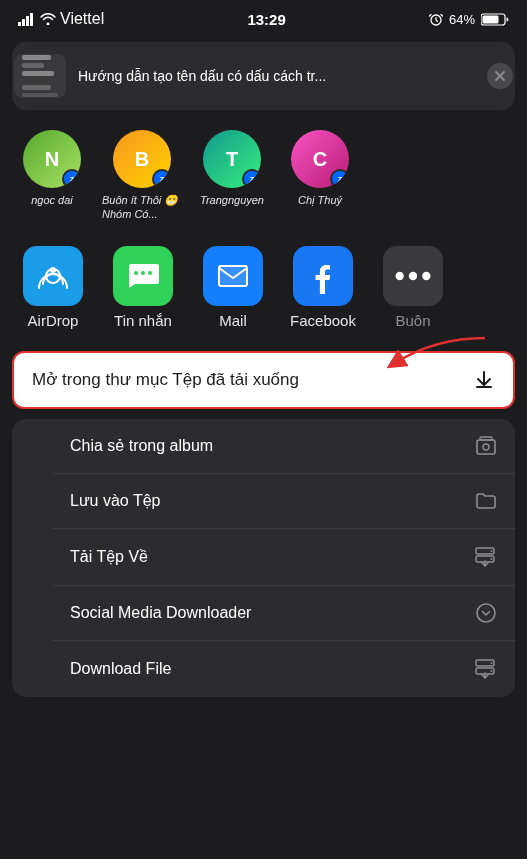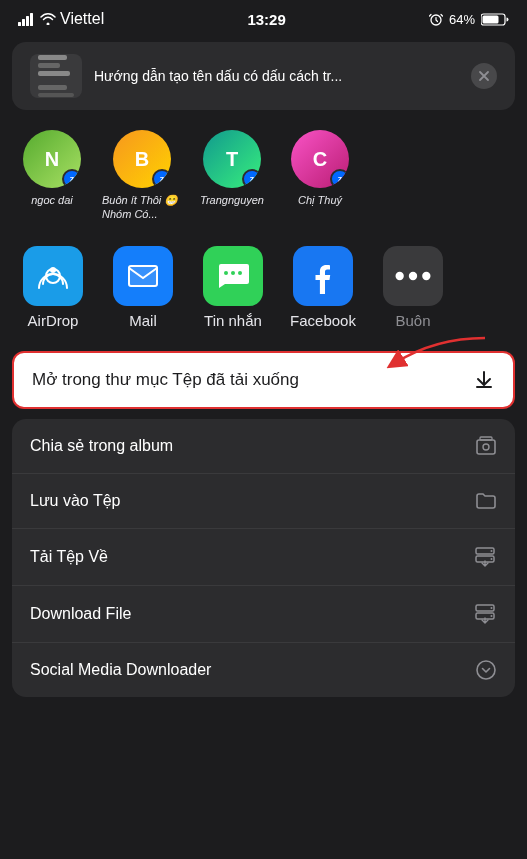--- a/index.html
+++ b/index.html
@@ -26,21 +26,21 @@
     }
     .status-left { display: flex; align-items: center; gap: 4px; }
     .status-center { font-size: 15px; font-weight: 600; }
     .status-right { display: flex; align-items: center; gap: 6px; font-size: 13px; }
 
     
     .notification-card {
       background: #2c2c2e;
       border-radius: 14px;
       margin: 8px 12px;
-      padding: 12px 18px;
+      padding: 12px 2px;
       display: flex;
       align-items: center;
       gap: 12px;
     }
     .notif-thumbnail {
       width: 52px;
       height: 44px;
       background: #3a3a3c;
       border-radius: 8px;
       flex-shrink: 0;
@@ -188,20 +188,21 @@
       color: #e5e5ea;
       text-align: center;
     }
 
     
     .action-list {
       background: #2c2c2e;
       border-radius: 14px;
       margin: 10px 12px;
       overflow: hidden;
+      padding-left: 40px;
     }
     .action-item {
       display: flex;
       align-items: center;
       justify-content: space-between;
       padding: 16px 18px;
       border-bottom: 1px solid #3a3a3c;
       cursor: pointer;
       gap: 36px;
     }
@@ -340,40 +341,40 @@
         <circle cx="18" cy="18" r="7" stroke="white" stroke-width="2" fill="none"></circle>
         <path d="M8 26c0-5.5 4.5-10 10-10s10 4.5 10 10" stroke="white" stroke-width="2" fill="none" stroke-linecap="round"></path>
         <path d="M4 30c0-7.7 6.3-14 14-14s14 6.3 14 14" stroke="white" stroke-width="2" fill="none" stroke-linecap="round"></path>
         <circle cx="18" cy="12" r="3" fill="white"></circle>
       </svg>
     </div>
     <div class="app-label">AirDrop</div>
   </div>
 
   <div class="app-item">
-    <div class="app-icon mail icon-mail">
-      <svg viewBox="0 0 36 36" fill="none">
-        <rect x="4" y="8" width="28" height="20" rx="2" fill="white" opacity="0.15"></rect>
-        <rect x="4" y="8" width="28" height="20" rx="2" stroke="white" stroke-width="2" fill="none"></rect>
-        <path d="M4 10l14 10L32 10" stroke="white" stroke-width="2" fill="none" stroke-linecap="round"></path>
-      </svg>
-    </div>
-    <div class="app-label">Mail</div>
-  </div>
-
-  <div class="app-item">
     <div class="app-icon messages icon-messages">
       <svg viewBox="0 0 36 36" fill="none">
         <path d="M4 6h28a2 2 0 0 1 2 2v16a2 2 0 0 1-2 2H10l-6 4V8a2 2 0 0 1 2-2z" fill="white"></path>
         <circle cx="11" cy="15" r="2" fill="#30d158"></circle>
         <circle cx="18" cy="15" r="2" fill="#30d158"></circle>
         <circle cx="25" cy="15" r="2" fill="#30d158"></circle>
       </svg>
     </div>
     <div class="app-label">Tin nhắn</div>
+  </div>
+
+  <div class="app-item">
+    <div class="app-icon mail icon-mail">
+      <svg viewBox="0 0 36 36" fill="none">
+        <rect x="4" y="8" width="28" height="20" rx="2" fill="white" opacity="0.15"></rect>
+        <rect x="4" y="8" width="28" height="20" rx="2" stroke="white" stroke-width="2" fill="none"></rect>
+        <path d="M4 10l14 10L32 10" stroke="white" stroke-width="2" fill="none" stroke-linecap="round"></path>
+      </svg>
+    </div>
+    <div class="app-label">Mail</div>
   </div>
 
   <div class="app-item">
     <div class="app-icon facebook icon-facebook">
       <svg viewBox="0 0 36 36" fill="white">
         <path d="M20 36V22h4.5l.7-5H20v-3.2c0-1.4.4-2.4 2.4-2.4H25V7.2C24.6 7.1 23.1 7 21.3 7 17.5 7 14.9 9.3 14.9 13.6V17H10.5v5h4.4v14H20z"></path>
       </svg>
     </div>
     <div class="app-label">Facebook</div>
   </div>
@@ -441,35 +442,35 @@
         <rect x="3" y="3" width="18" height="6" rx="1.5" stroke="#8e8e93" stroke-width="1.5" fill="none"></rect>
         <rect x="3" y="11" width="18" height="6" rx="1.5" stroke="#8e8e93" stroke-width="1.5" fill="none"></rect>
         <circle cx="18.5" cy="6" r="1" fill="#8e8e93"></circle>
         <circle cx="18.5" cy="14" r="1" fill="#8e8e93"></circle>
         <path d="M12 20v-4M9 18l3 3 3-3" stroke="#8e8e93" stroke-width="1.4" stroke-linecap="round" stroke-linejoin="round"></path>
       </svg>
     </span>
   </div>
 
   <div class="action-item">
+    <span class="action-label">Social Media Downloader</span>
+    <span class="action-icon-right">
+      <svg width="22" height="22" viewBox="0 0 22 22" fill="none">
+        <circle cx="11" cy="11" r="9" stroke="#8e8e93" stroke-width="1.6" fill="none"></circle>
+        <path d="M7.5 9.5l3.5 3.5 3.5-3.5" stroke="#8e8e93" stroke-width="1.6" stroke-linecap="round" stroke-linejoin="round"></path>
+      </svg>
+    </span>
+  </div>
+
+  <div class="action-item">
     <span class="action-label">Download File</span>
     <span class="action-icon-right">
       <svg width="24" height="24" viewBox="0 0 24 24" fill="none">
         <rect x="3" y="3" width="18" height="6" rx="1.5" stroke="#8e8e93" stroke-width="1.5" fill="none"></rect>
         <rect x="3" y="11" width="18" height="6" rx="1.5" stroke="#8e8e93" stroke-width="1.5" fill="none"></rect>
         <circle cx="18.5" cy="6" r="1" fill="#8e8e93"></circle>
         <circle cx="18.5" cy="14" r="1" fill="#8e8e93"></circle>
         <path d="M12 20v-4M9 18l3 3 3-3" stroke="#8e8e93" stroke-width="1.4" stroke-linecap="round" stroke-linejoin="round"></path>
       </svg>
     </span>
   </div>
 
-  <div class="action-item">
-    <span class="action-label">Social Media Downloader</span>
-    <span class="action-icon-right">
-      <svg width="22" height="22" viewBox="0 0 22 22" fill="none">
-        <circle cx="11" cy="11" r="9" stroke="#8e8e93" stroke-width="1.6" fill="none"></circle>
-        <path d="M7.5 9.5l3.5 3.5 3.5-3.5" stroke="#8e8e93" stroke-width="1.6" stroke-linecap="round" stroke-linejoin="round"></path>
-      </svg>
-    </span>
-  </div>
-
 </div>
 
 </body></html>

